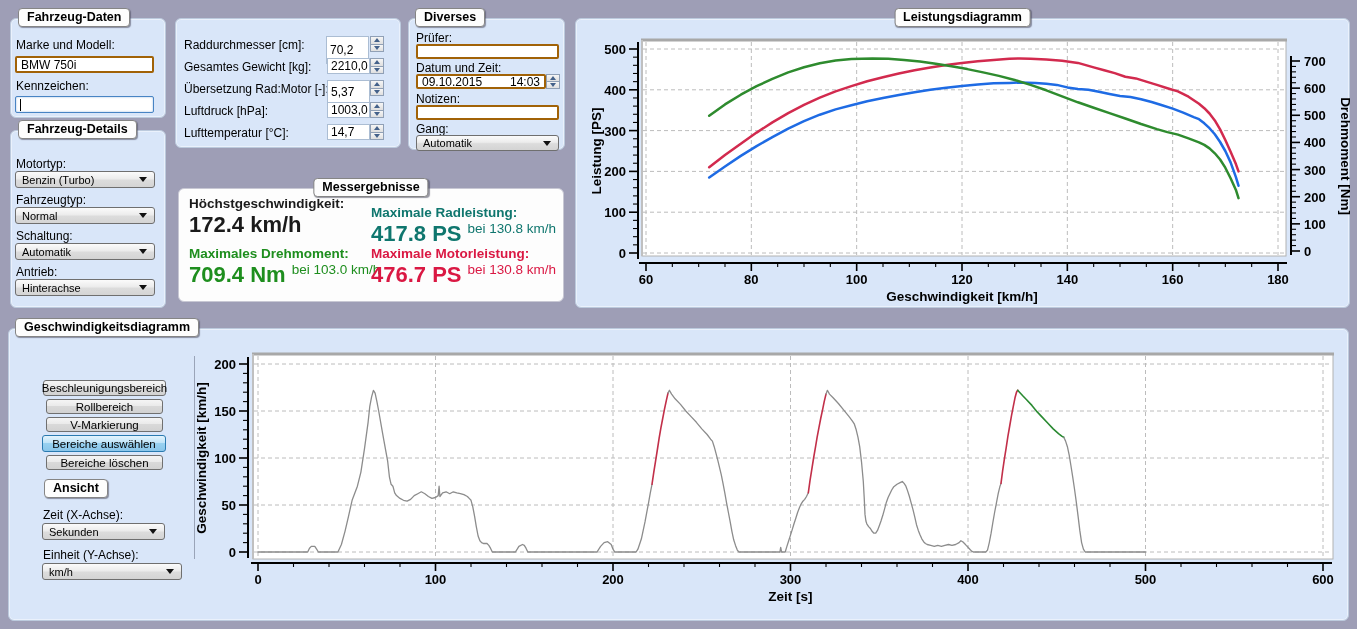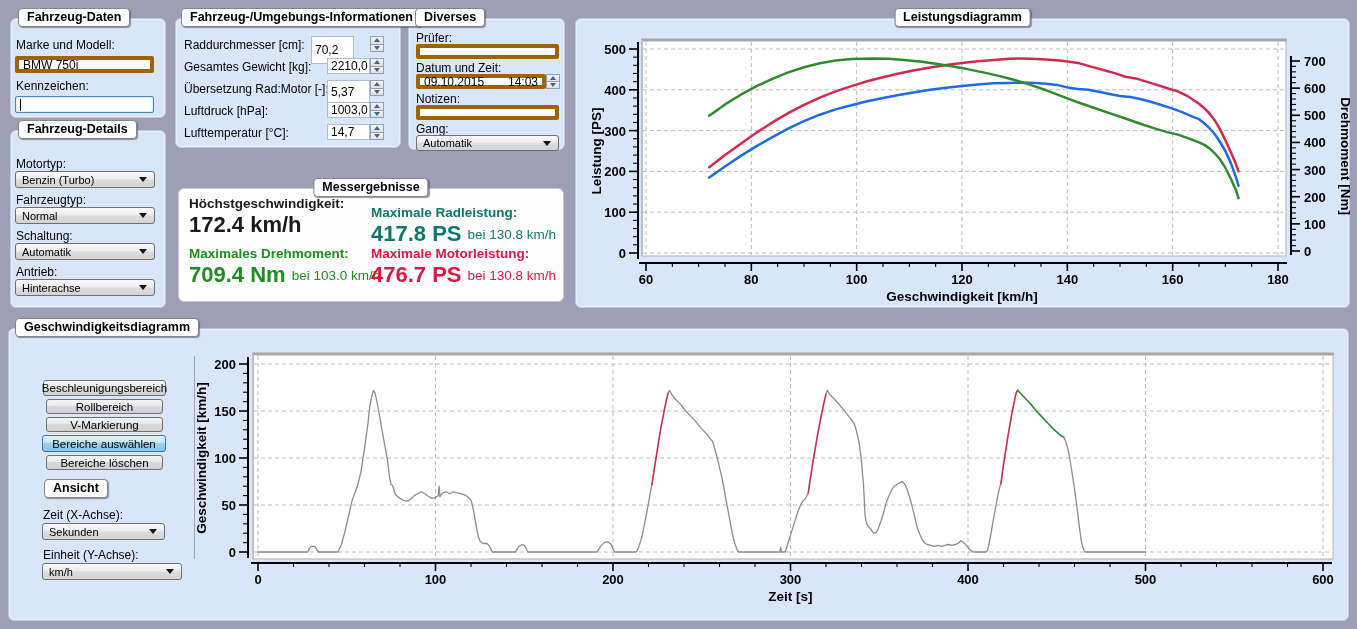--- a/index.html
+++ b/index.html
@@ -5,21 +5,21 @@
   * { margin:0; padding:0; box-sizing:border-box; }
   html,body { width:1357px; height:629px; overflow:hidden; }
   body { background:#9e9eb6; font-family:"Liberation Sans", sans-serif; position:relative; }
   .panel { position:absolute; background:#d9e6f9; border:1px solid #bccadd; border-radius:6px;
            box-shadow: inset 0 0 0 1px rgba(255,255,255,0.45); }
   .caption { position:absolute; top:-11px; background:#fdfdfd; border:1px solid #858585; border-radius:4px;
              padding:1px 8px 2px 8px; font-size:12.5px; font-weight:bold; color:#000; white-space:nowrap;
              box-shadow:1px 1px 1px rgba(70,70,90,0.55); z-index:5; }
   .caption.center { left:50%; transform:translateX(-50%); }
   .lbl { position:absolute; font-size:12px; color:#000; white-space:nowrap; }
-  .textbox { position:absolute; background:#fff; border:4px solid #a16207; border-radius:2px;
+  .textbox { position:absolute; background:#fff; border:2px solid #a16207; border-radius:2px;
              font-size:12px; color:#000; display:flex; align-items:center; padding:0 4px; }
   .textbox.focus { border:1px solid #4884c4; box-shadow:inset 0 0 2px rgba(70,130,200,0.6); }
   .caret { width:1px; height:12px; background:#000; }
   .combo { position:absolute; border:1px solid #6f6f6f; border-radius:3px; font-size:11px; color:#000;
            background:linear-gradient(#fbfbfb,#ececec 45%,#dcdcdc 55%,#d4d4d4);
            display:flex; align-items:center; padding:0 6px; }
   .combo .spacer { flex:1; }
   .combo-arrow { width:0; height:0; border-left:4px solid transparent; border-right:4px solid transparent;
                  border-top:5px solid #111; margin-right:1px; }
   .spinbox { position:absolute; background:#fff; border:1px solid #abbdd3; font-size:12px; color:#000;
@@ -31,21 +31,21 @@
   .tri-up { width:0; height:0; border-left:3px solid transparent; border-right:3px solid transparent;
             border-bottom:4px solid #44618a; }
   .tri-down { width:0; height:0; border-left:3px solid transparent; border-right:3px solid transparent;
               border-top:4px solid #44618a; }
   .btn { position:absolute; border:1px solid #707070; border-radius:3px; font-size:11.5px; color:#000;
          background:linear-gradient(#f5f5f5,#eaeaea 45%,#d9d9d9 50%,#d2d2d2);
          display:flex; align-items:center; justify-content:center; white-space:nowrap; }
   .btn.sel { border:1px solid #2a7ab0; background:linear-gradient(#e4f4fd,#c0e4f8 45%,#98d1f0 50%,#8ac6ea); }
   .mess-item { position:absolute; }
   .mess-label { font-size:13.5px; font-weight:bold; white-space:nowrap; }
-  .mess-value-row { display:flex; align-items:center; margin-top:1px; }
+  .mess-value-row { display:flex; align-items:flex-start; margin-top:1px; }
   .mess-value { font-size:22px; font-weight:bold; white-space:nowrap; }
   .mess-suffix { font-size:13.5px; margin-left:6px; white-space:nowrap; }
   .splitter { position:absolute; width:1px; background:#9aa4b8; }
   svg text { font-family:"Liberation Sans", sans-serif; }
 </style>
 </head>
 <body>
 
 <div class="panel" style="left:10px;top:18px;width:156px;height:100px;">
   <div class="caption" style="left:7px;">Fahrzeug-Daten</div>
@@ -86,24 +86,23 @@
 
   <div class="lbl" style="left:5px;top:134px;">Antrieb:</div>
   <div class="combo" style="left:4px;top:148px;width:140px;height:17px;">
     <span>Hinterachse</span>
     <span class="spacer"></span>
       <span class="combo-arrow"></span>
   </div>
 </div>
 
 <div class="panel" style="left:175px;top:18px;width:226px;height:130px;">
-  <div class="caption" style="left:5px;">Fahrzeug-/Umgebungs-Informationen</div>
 
   <div class="lbl" style="left:8px;top:19px;">Raddurchmesser [cm]:</div>
-  <div class="spinbox" style="left:135px;top:17px;width:43px;height:28px;">
+  <div class="spinbox" style="left:150px;top:17px;width:43px;height:28px;">
       <span>70,2</span>
     </div>
   <div class="spinner" style="left:194px;top:17px;height:16px;">
       <div class="spin-btn">
         <div class="tri-up"></div>
       </div>
       <div class="spin-btn">
         <div class="tri-down"></div>
       </div>
     </div>

